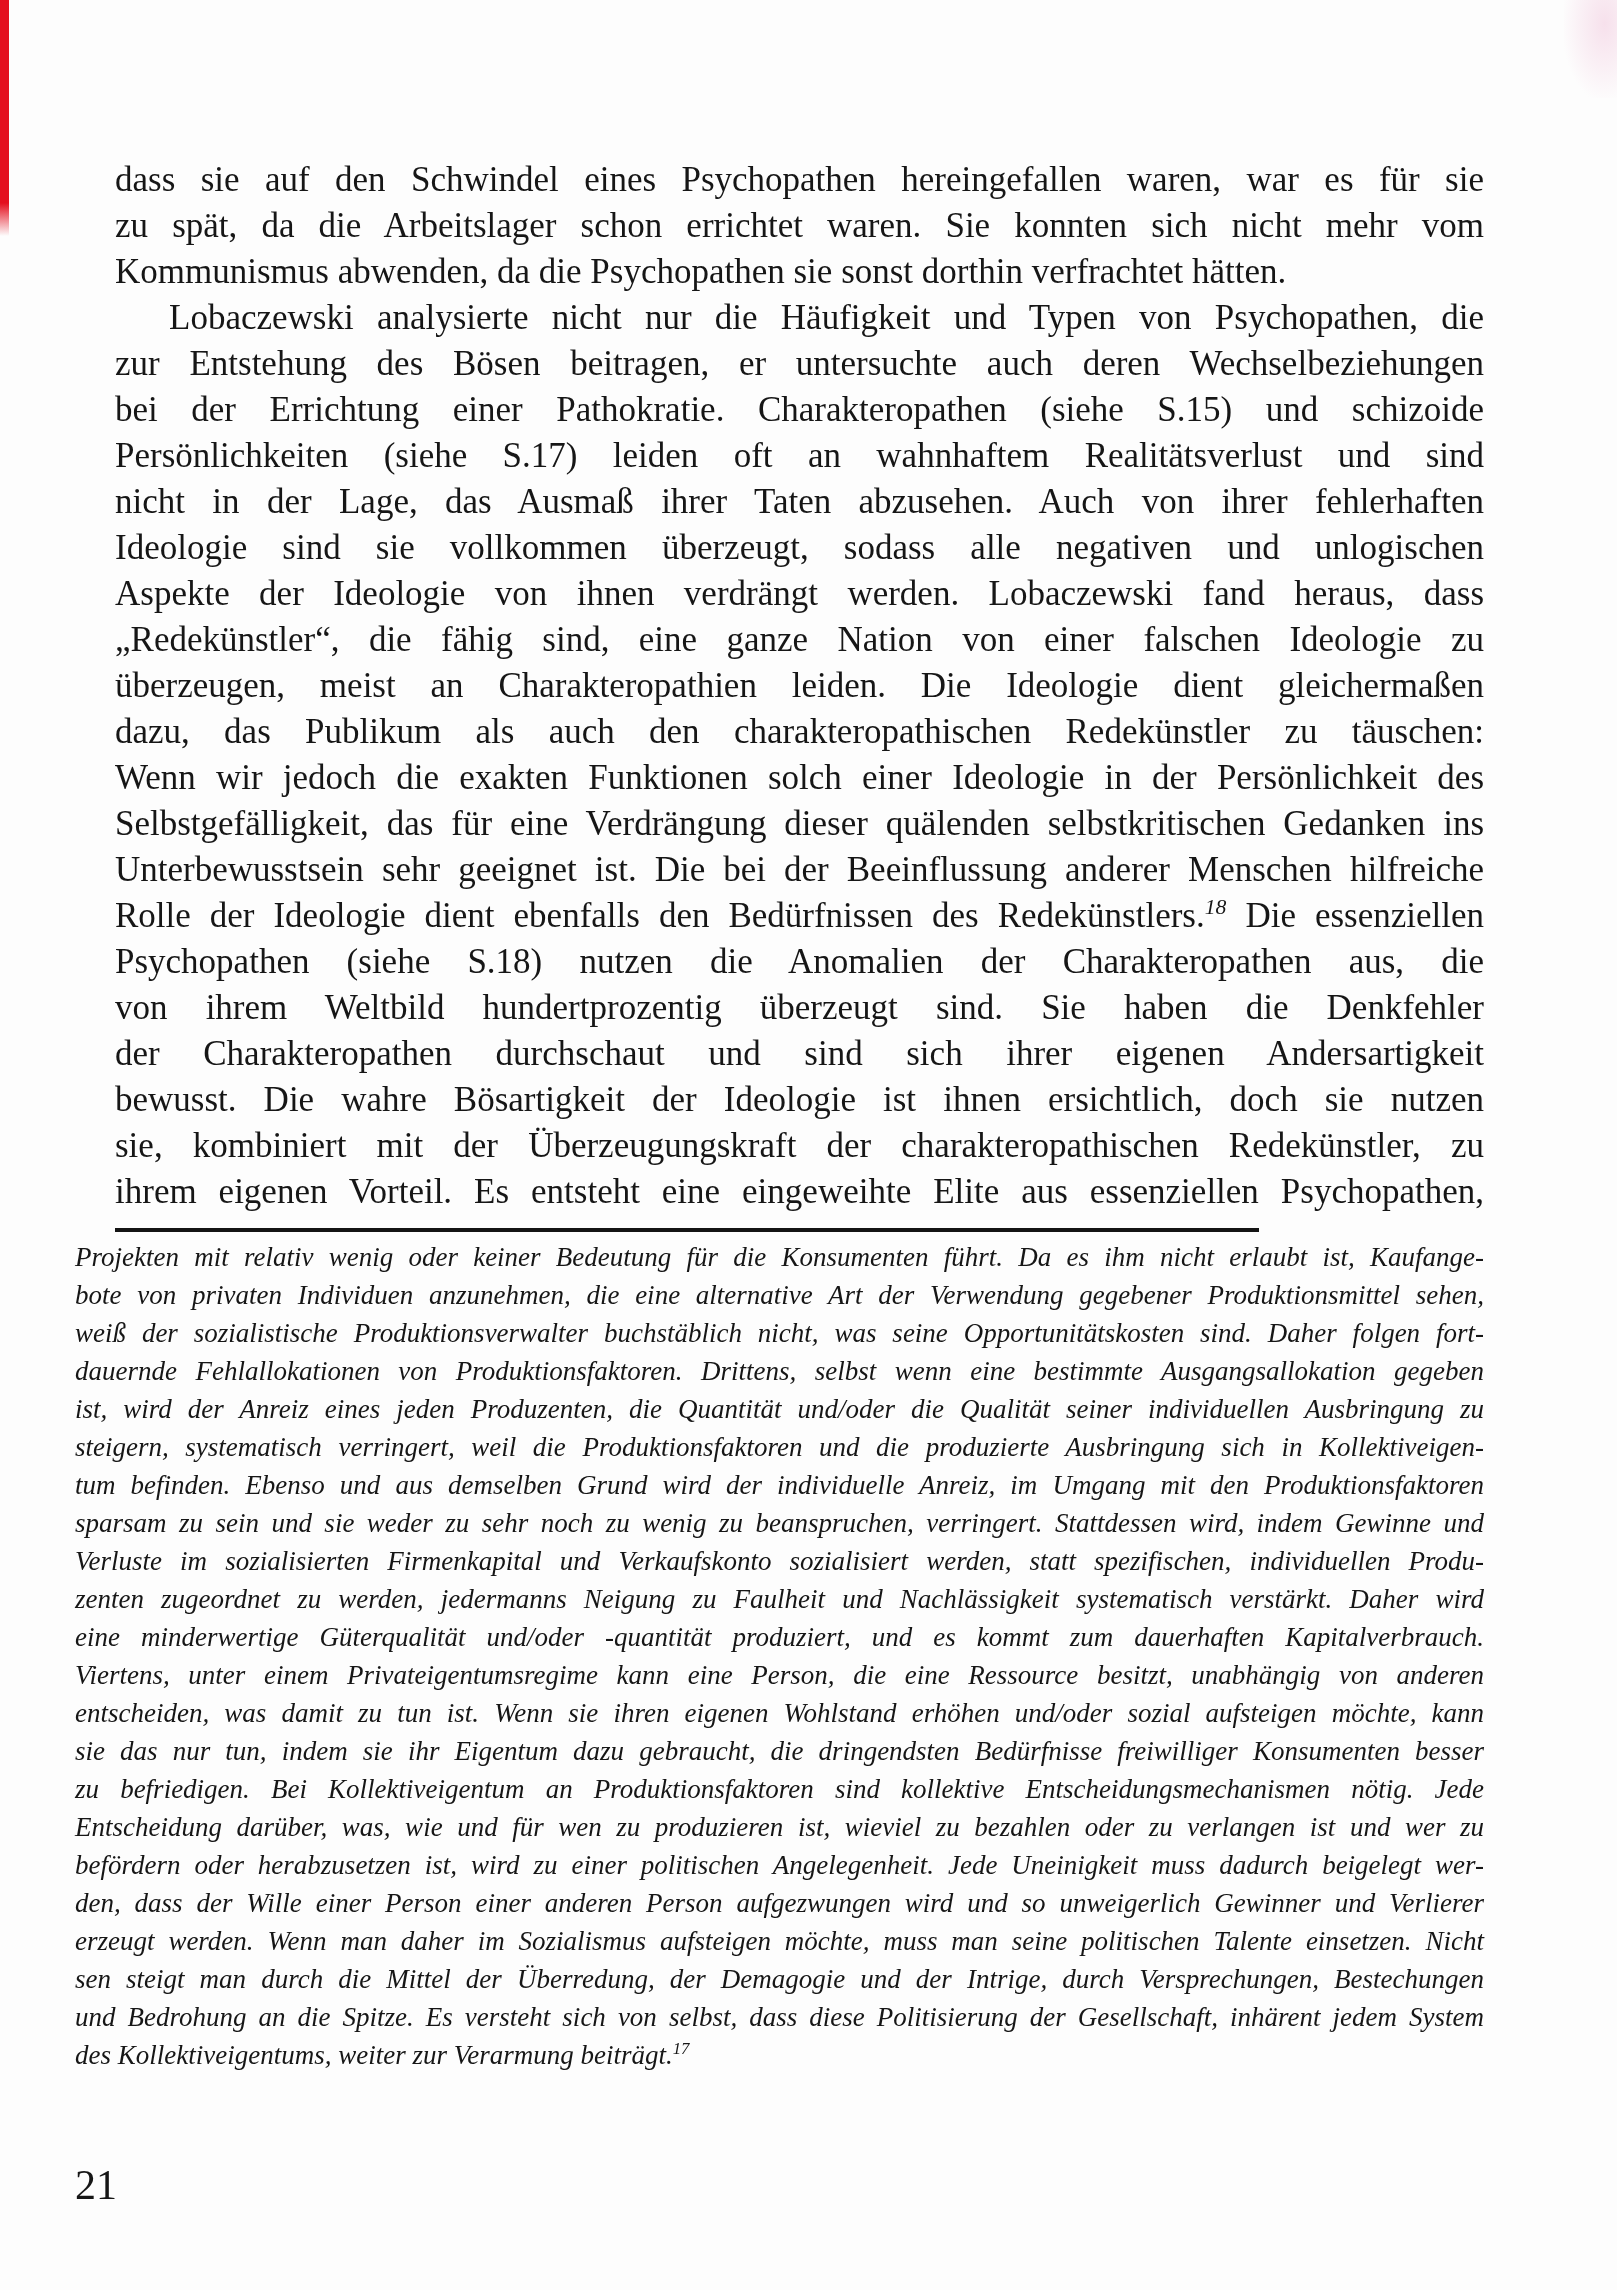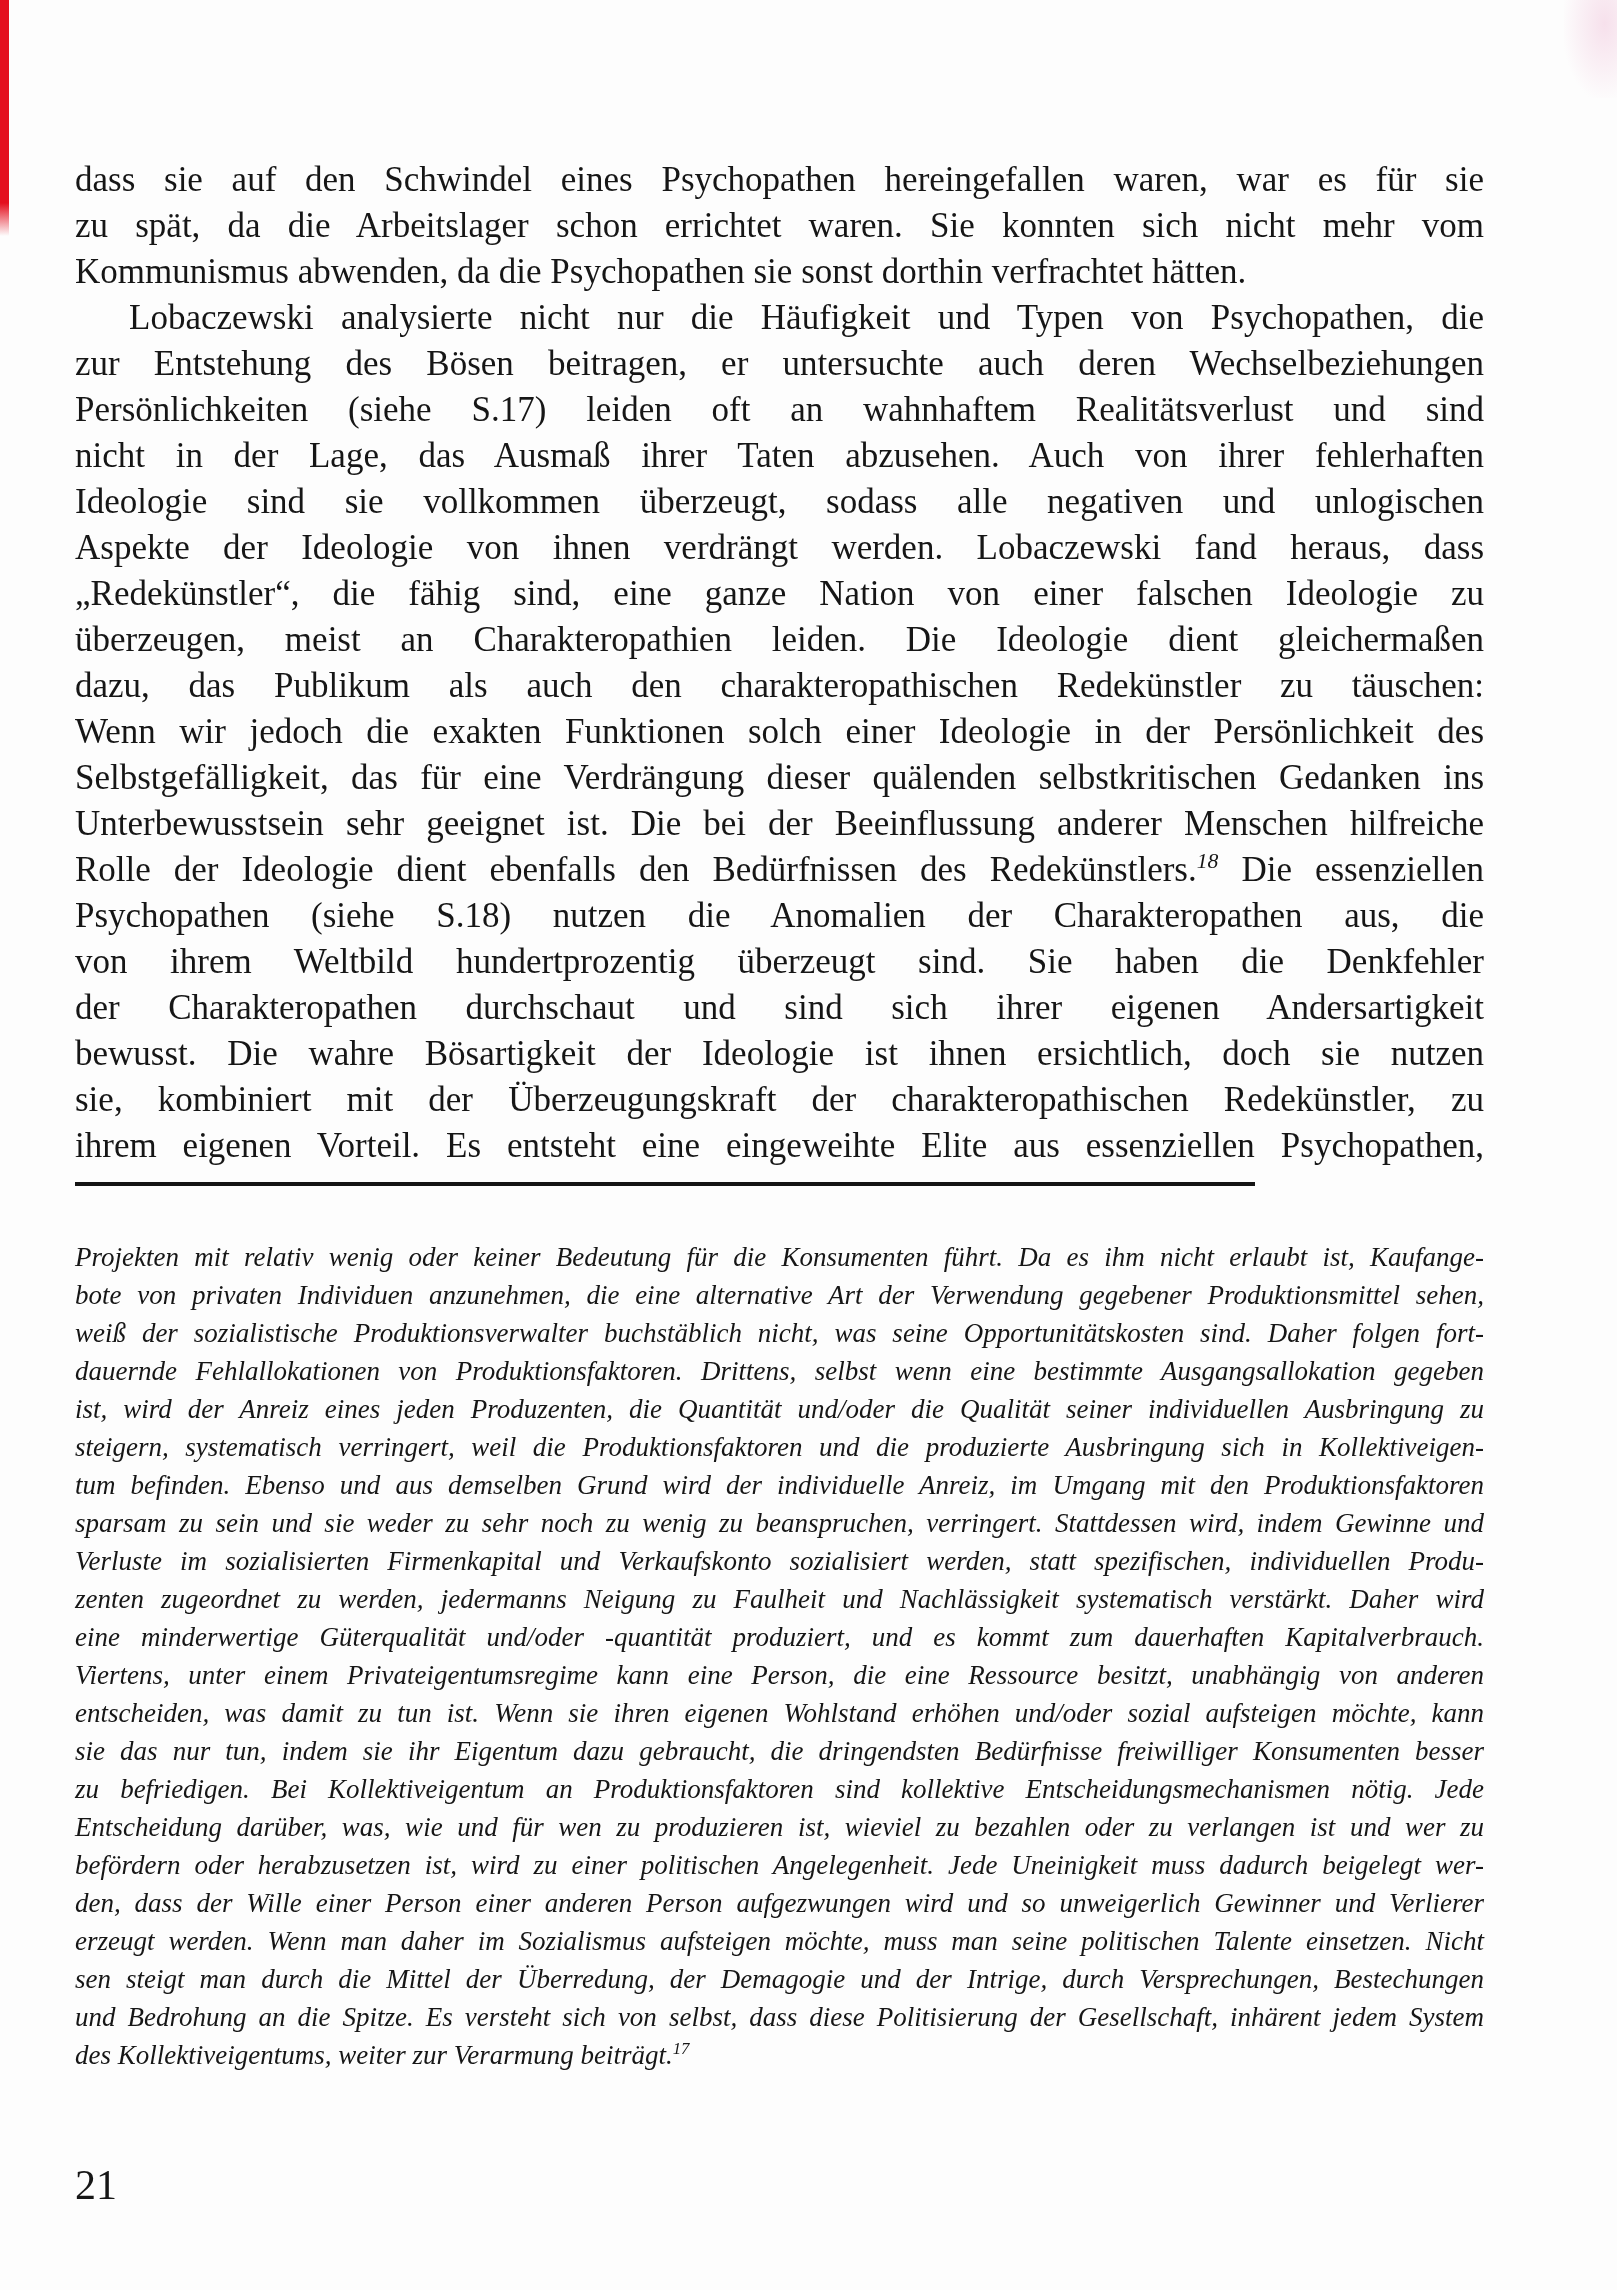--- a/index.html
+++ b/index.html
@@ -26,21 +26,21 @@
   .footnote-block{
     position:absolute;left:75px;top:1238px;width:1409px;
     font-size:27px;line-height:38px;
     font-style:italic;
   }
   .mline,.fline{
     text-align:justify;
     text-align-last:justify;
     white-space:normal;
   }
-  .mline{height:46px;}
+  .mline{height:46px;margin-left:40px;}
   .fline{height:38px;}
   .noj{text-align-last:left;}
   .indent{text-indent:54px;}
   .run-r{font-style:normal;}
   .run-b{font-weight:normal;font-style:normal;}
   .run-i{}
   .run-u{font-style:normal;border-bottom:4.8px solid #141414;padding-bottom:17px;}
   .run-s{font-style:italic;font-size:0.62em;vertical-align:super;line-height:0;}
   .page-number{
     position:absolute;left:75px;top:2160px;width:1409px;
@@ -53,20 +53,21 @@
 <div class="page">
   <div class="red-bar"></div>
   <div class="smudge"></div>
 
   <div class="main-block" id="main-block">
       <div class="mline"><span class="run-r">dass sie auf den Schwindel eines Psychopathen hereingefallen waren, war es für sie</span></div>
       <div class="mline"><span class="run-r">zu spät, da die Arbeitslager schon errichtet waren. Sie konnten sich nicht mehr vom</span></div>
       <div class="mline noj"><span class="run-r">Kommunismus abwenden, da die Psychopathen sie sonst dorthin verfrachtet hätten.</span></div>
       <div class="mline indent"><span class="run-r">Lobaczewski analysierte nicht nur die Häufigkeit und Typen von Psychopathen, die</span></div>
       <div class="mline"><span class="run-r">zur Entstehung des Bösen beitragen, er untersuchte auch deren Wechselbeziehungen</span></div>
+      <div class="mline"><span class="run-r">bei der Errichtung einer Pathokratie. Charakteropathen (siehe S.15) und schizoide</span></div>
       <div class="mline"><span class="run-r">Persönlichkeiten (siehe S.17) leiden oft an wahnhaftem Realitätsverlust und sind</span></div>
       <div class="mline"><span class="run-r">nicht in der Lage, das Ausmaß ihrer Taten abzusehen. Auch von ihrer fehlerhaften</span></div>
       <div class="mline"><span class="run-r">Ideologie sind sie vollkommen überzeugt, sodass alle negativen und unlogischen</span></div>
       <div class="mline"><span class="run-r">Aspekte der Ideologie von ihnen verdrängt werden. </span><span class="run-b">Lobaczewski fand heraus, dass</span></div>
       <div class="mline"><span class="run-b">„Redekünstler“, die fähig sind, eine ganze Nation von einer falschen Ideologie zu</span></div>
       <div class="mline"><span class="run-b">überzeugen, meist an Charakteropathien leiden.</span><span class="run-r"> Die Ideologie dient gleichermaßen</span></div>
       <div class="mline"><span class="run-r">dazu, das Publikum als auch den charakteropathischen Redekünstler zu täuschen:</span></div>
       <div class="mline"><span class="run-i">Wenn wir jedoch die exakten Funktionen solch einer Ideologie in der Persönlichkeit des</span></div>
       <div class="mline"><span class="run-i">Selbstgefälligkeit, das für eine Verdrängung dieser quälenden selbstkritischen Gedanken ins</span></div>
       <div class="mline"><span class="run-i">Unterbewusstsein sehr geeignet ist. Die bei der Beeinflussung anderer Menschen hilfreiche</span></div>

